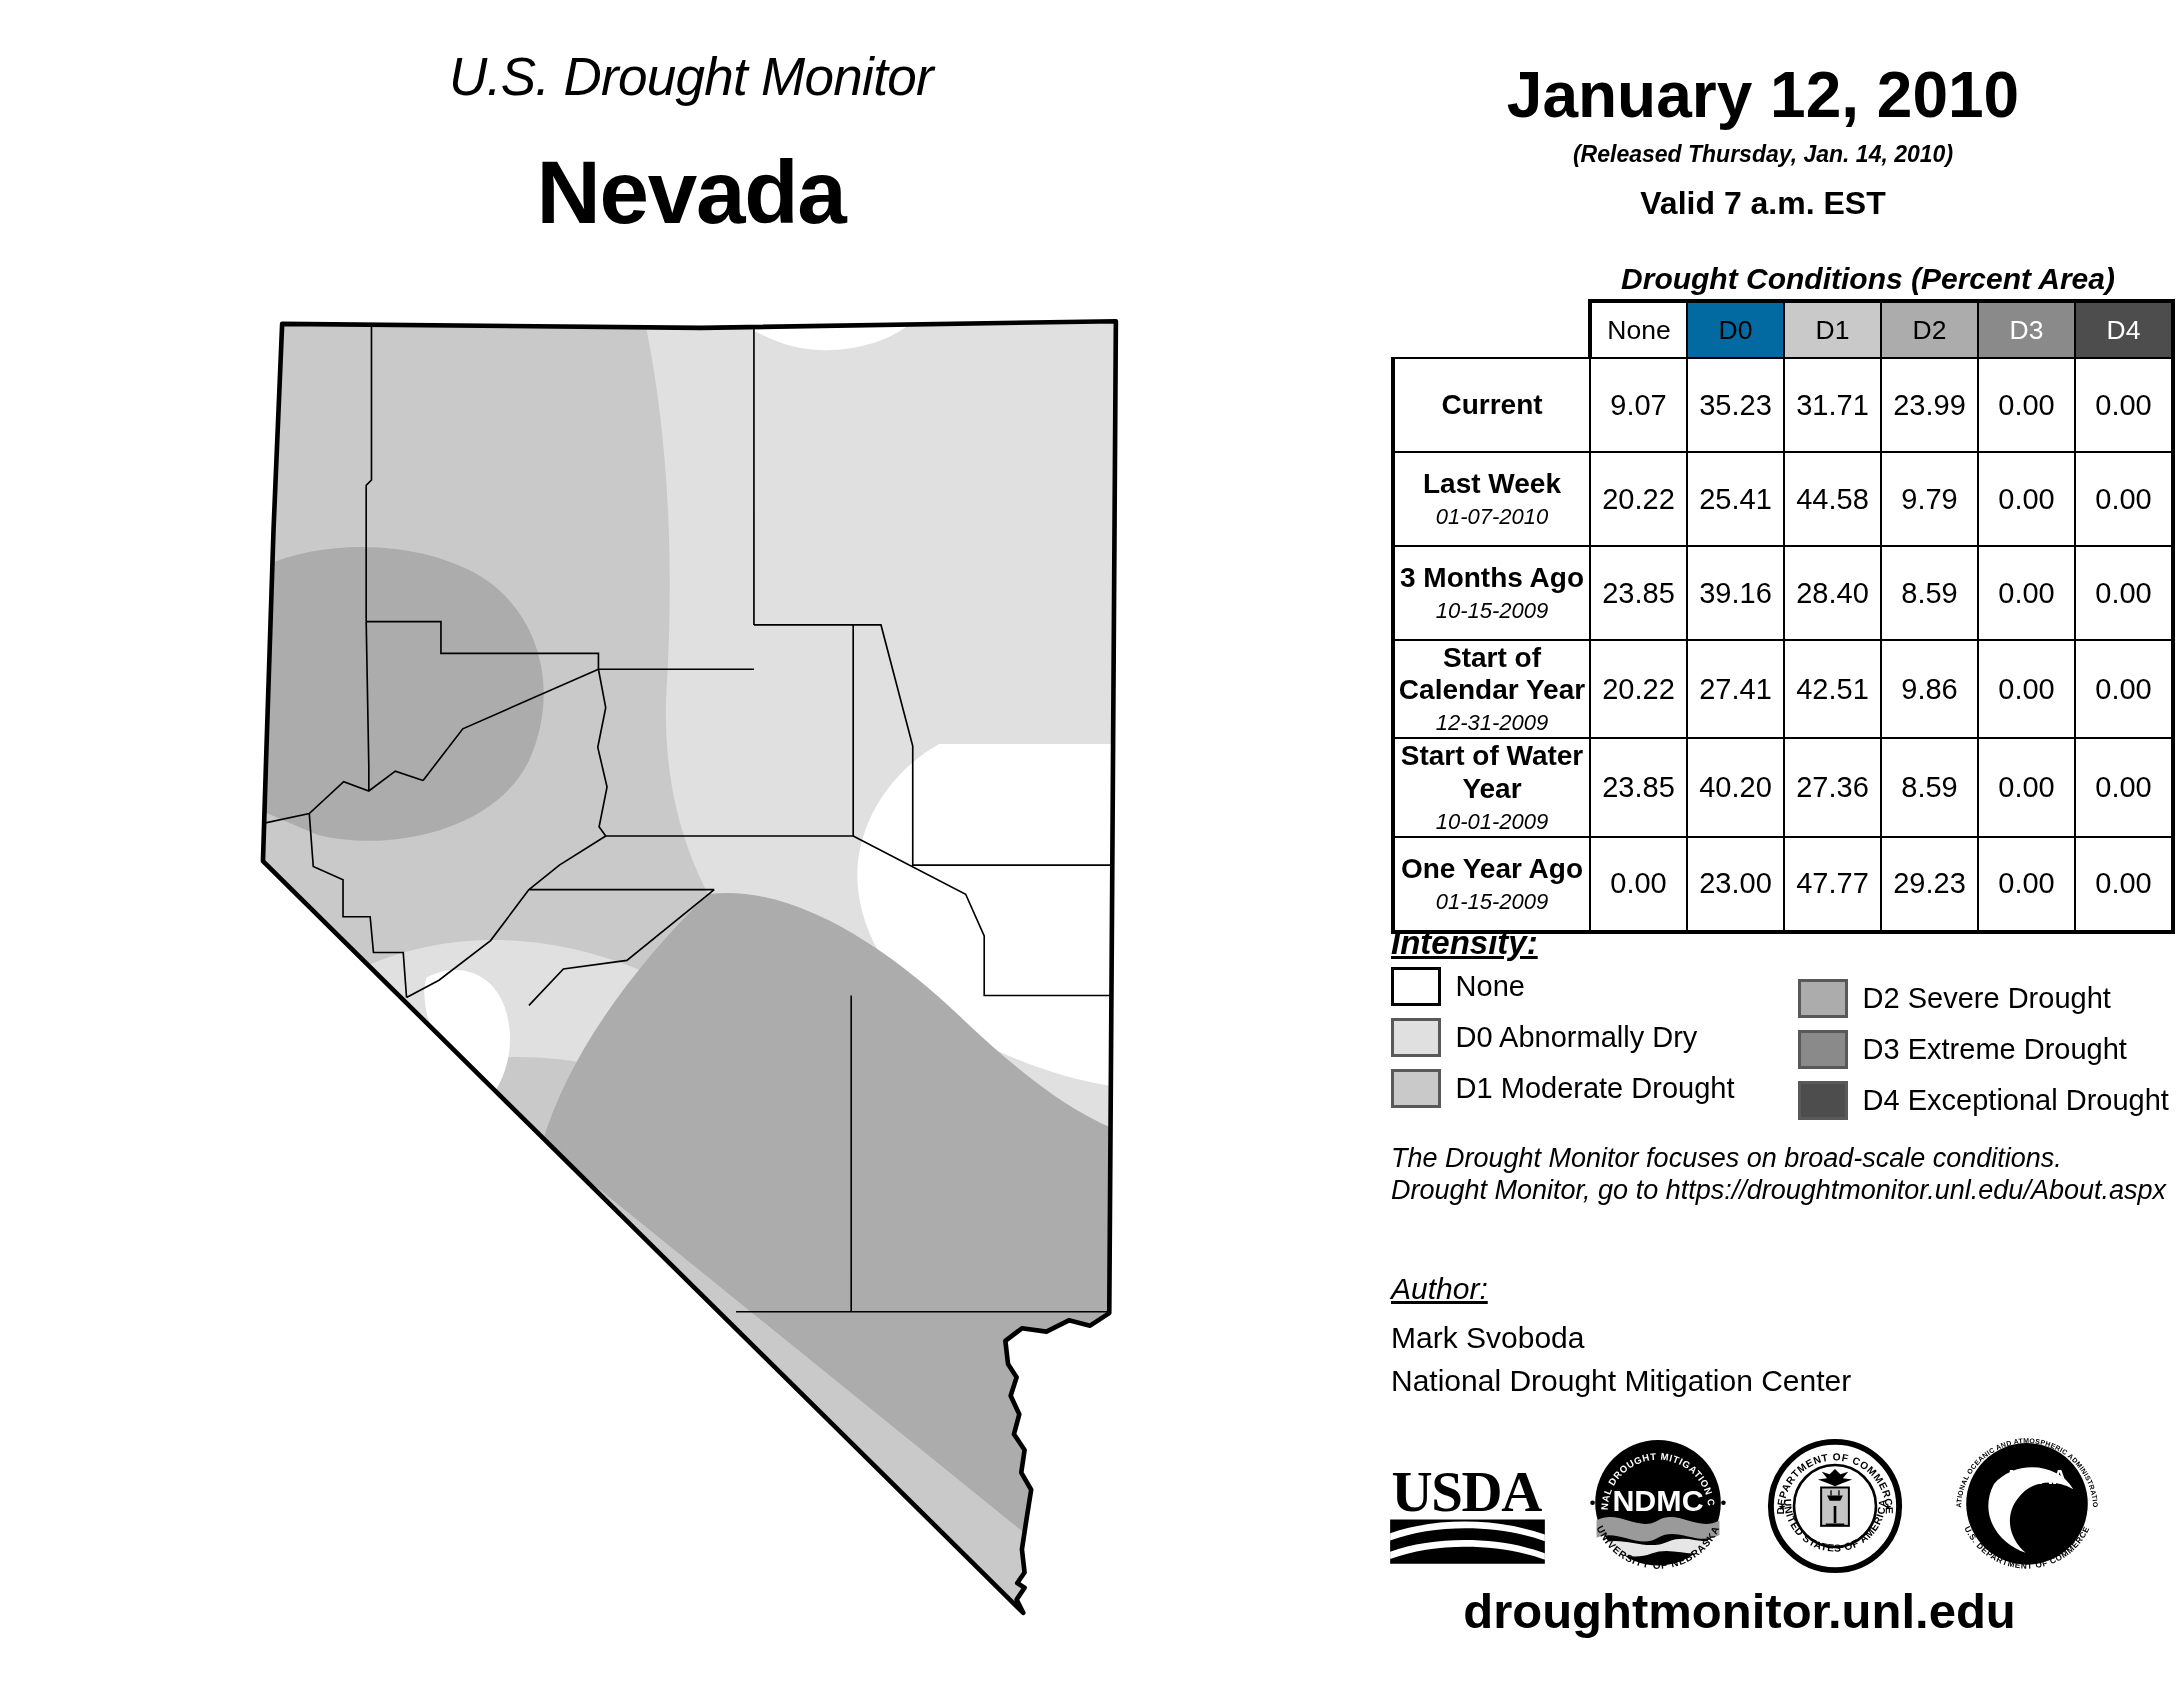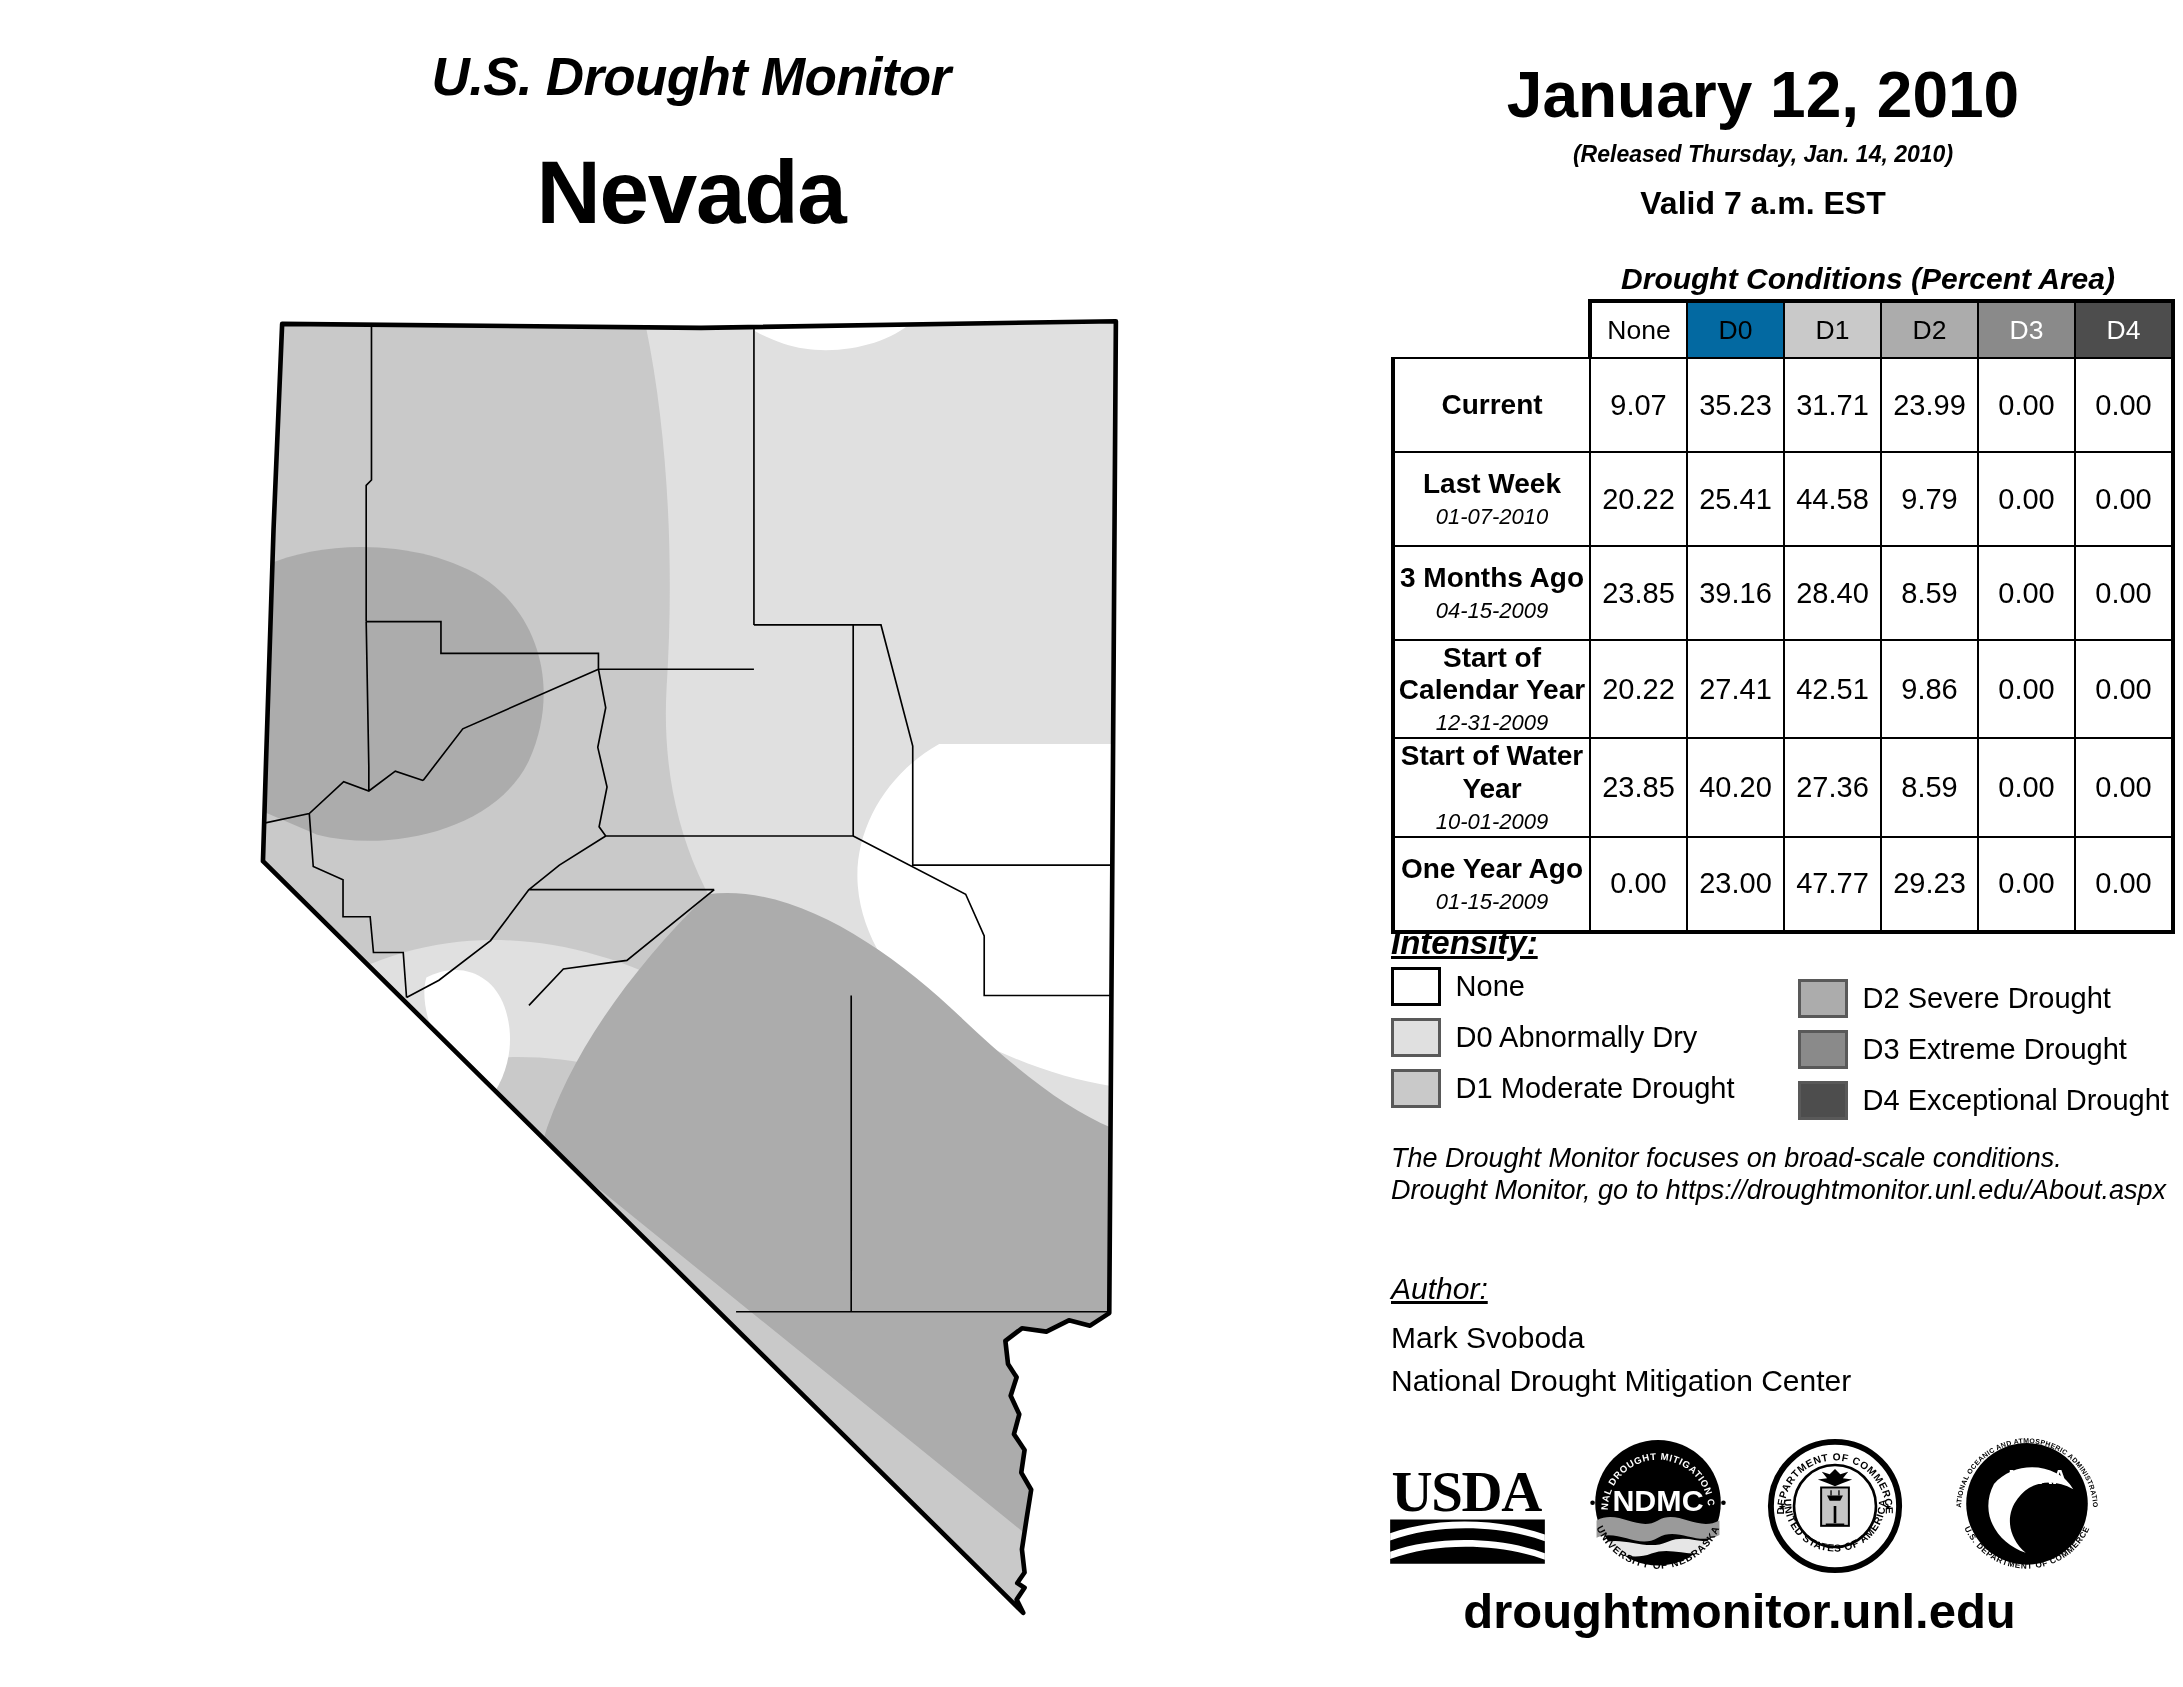--- a/index.html
+++ b/index.html
@@ -4,21 +4,21 @@
 <style>
   html,body{margin:0;padding:0;}
   body{
     position:relative;width:2183px;height:1687px;background:#ffffff;
     font-family:"Liberation Sans",sans-serif;color:#000;overflow:hidden;
   }
   .abs{position:absolute;}
 
   
   #title-block{left:284px;top:46px;width:814px;text-align:center;}
-  #main-title{font-size:53px;font-weight:bold;font-style:italic;letter-spacing:-0.7px;}
+  #main-title{font-size:53px;font-weight:normal;font-style:italic;letter-spacing:-0.7px;}
   #region-title{font-size:89px;font-weight:bold;margin-top:34px;letter-spacing:-1.3px;}
 
   #date-block{left:1429px;top:58px;width:668px;text-align:center;}
   #map-date{font-size:64px;font-weight:bold;}
   #released{font-size:23px;font-weight:bold;font-style:italic;margin-top:9.3px;}
   #valid{font-size:32px;font-weight:bold;margin-top:17px;}
 
   
   #table-title{left:1588px;top:262px;width:560px;text-align:center;
     font-size:30px;font-weight:bold;font-style:italic;}
@@ -154,21 +154,21 @@
           <td>20.22</td>
           <td>25.41</td>
           <td>44.58</td>
           <td>9.79</td>
           <td>0.00</td>
           <td>0.00</td>
         </tr>
         <tr>
           <th>
             <div class="row-label">3 Months Ago</div>
-            <div class="row-sub">04-15-2009</div>
+            <div class="row-sub">10-15-2009</div>
           </th>
           <td>23.85</td>
           <td>39.16</td>
           <td>28.40</td>
           <td>8.59</td>
           <td>0.00</td>
           <td>0.00</td>
         </tr>
         <tr>
           <th>

